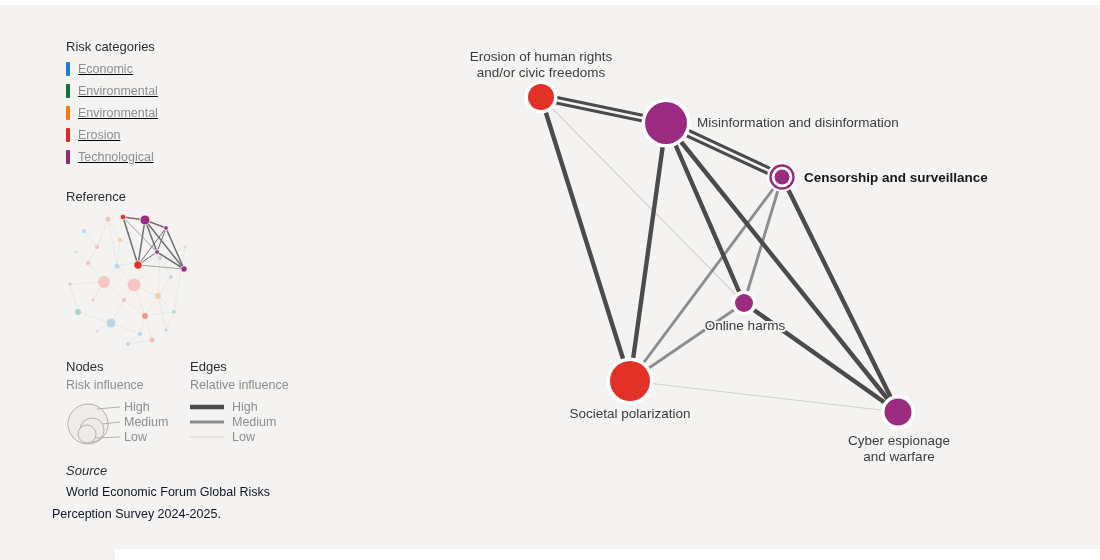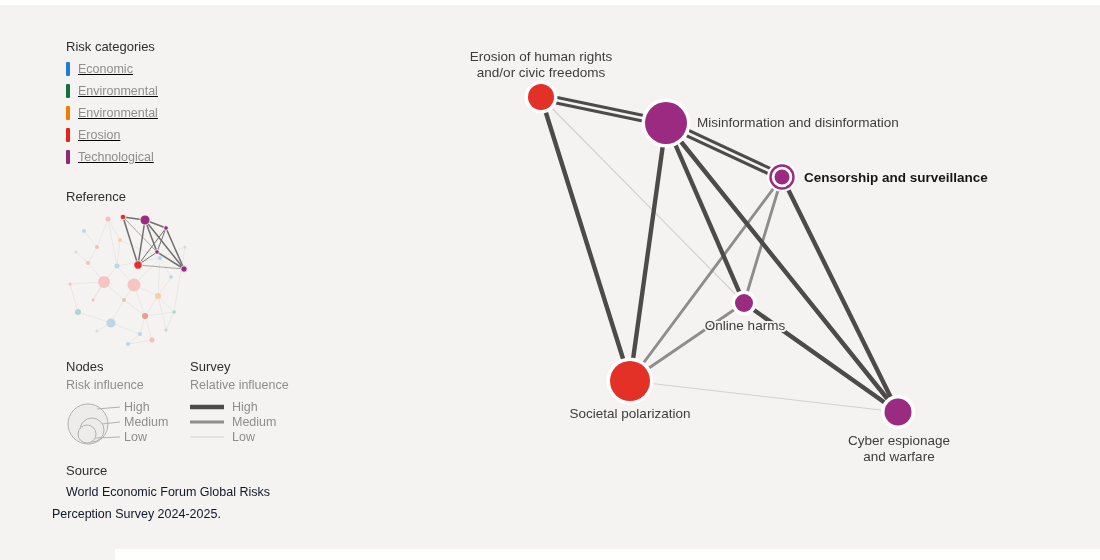--- a/index.html
+++ b/index.html
@@ -149,32 +149,32 @@
     <circle cx="28" cy="34" r="12" fill="#edecea" stroke="#b3b1ae" stroke-width="1"></circle>
     <circle cx="23" cy="38" r="9" fill="#edecea" stroke="#b3b1ae" stroke-width="1"></circle>
     <path d="M33 13 L56 11" stroke="#b3b1ae" stroke-width="1" fill="none"></path>
     <path d="M38 28 L56 26" stroke="#b3b1ae" stroke-width="1" fill="none"></path>
     <path d="M31 42 L56 41" stroke="#b3b1ae" stroke-width="1" fill="none"></path>
     <text class="leg" x="60" y="15">High</text>
     <text class="leg" x="60" y="30">Medium</text>
     <text class="leg" x="60" y="45">Low</text>
   </svg>
 
-  <div class="h-dark" style="left:190px;top:359px;">Survey</div>
+  <div class="h-dark" style="left:190px;top:359px;">Edges</div>
   <div class="t-gray" style="left:190px;top:378px;">Relative influence</div>
   <svg style="position:absolute;left:190px;top:396px;" width="120" height="56" viewBox="0 0 120 56">
     <line x1="0" y1="11" x2="34" y2="11" stroke="#4b4b4b" stroke-width="4.4"></line>
     <line x1="0" y1="26" x2="34" y2="26" stroke="#8d8d8d" stroke-width="2.9"></line>
     <line x1="0" y1="41" x2="34" y2="41" stroke="#d2d1cf" stroke-width="1.1"></line>
     <text class="leg" x="42" y="15">High</text>
     <text class="leg" x="42" y="30">Medium</text>
     <text class="leg" x="42" y="45">Low</text>
   </svg>
 
-  <div class="h-dark" style="left:66px;top:463px;">Source</div>
+  <div class="h-dark" style="left:66px;top:463px;font-style:italic;">Source</div>
   <div class="src-line" style="left:66px;top:485px;">World Economic Forum Global Risks</div>
   <div class="src-line" style="left:52px;top:507px;">Perception Survey 2024-2025.</div>
 
   <svg style="position:absolute;left:0;top:0;" width="1100" height="560" viewBox="0 0 1100 560">
       <line stroke="#d2d1cf" stroke-linecap="round" x1="541" y1="97" x2="744" y2="303" stroke-width="1.1"></line>
       <line stroke="#d2d1cf" stroke-linecap="round" x1="630" y1="381" x2="898" y2="412" stroke-width="1.1"></line>
       <line stroke="#8d8d8d" stroke-linecap="round" x1="782" y1="177" x2="744" y2="303" stroke-width="2.9"></line>
       <line stroke="#8d8d8d" stroke-linecap="round" x1="782" y1="177" x2="630" y2="381" stroke-width="2.9"></line>
       <line stroke="#8d8d8d" stroke-linecap="round" x1="630" y1="381" x2="744" y2="303" stroke-width="2.9"></line>
       <line stroke="#4b4b4b" stroke-linecap="round" x1="540.429803882819" y1="99.74132748644733" x2="665.429803882819" y2="125.74132748644733" stroke-width="3.1"></line>

